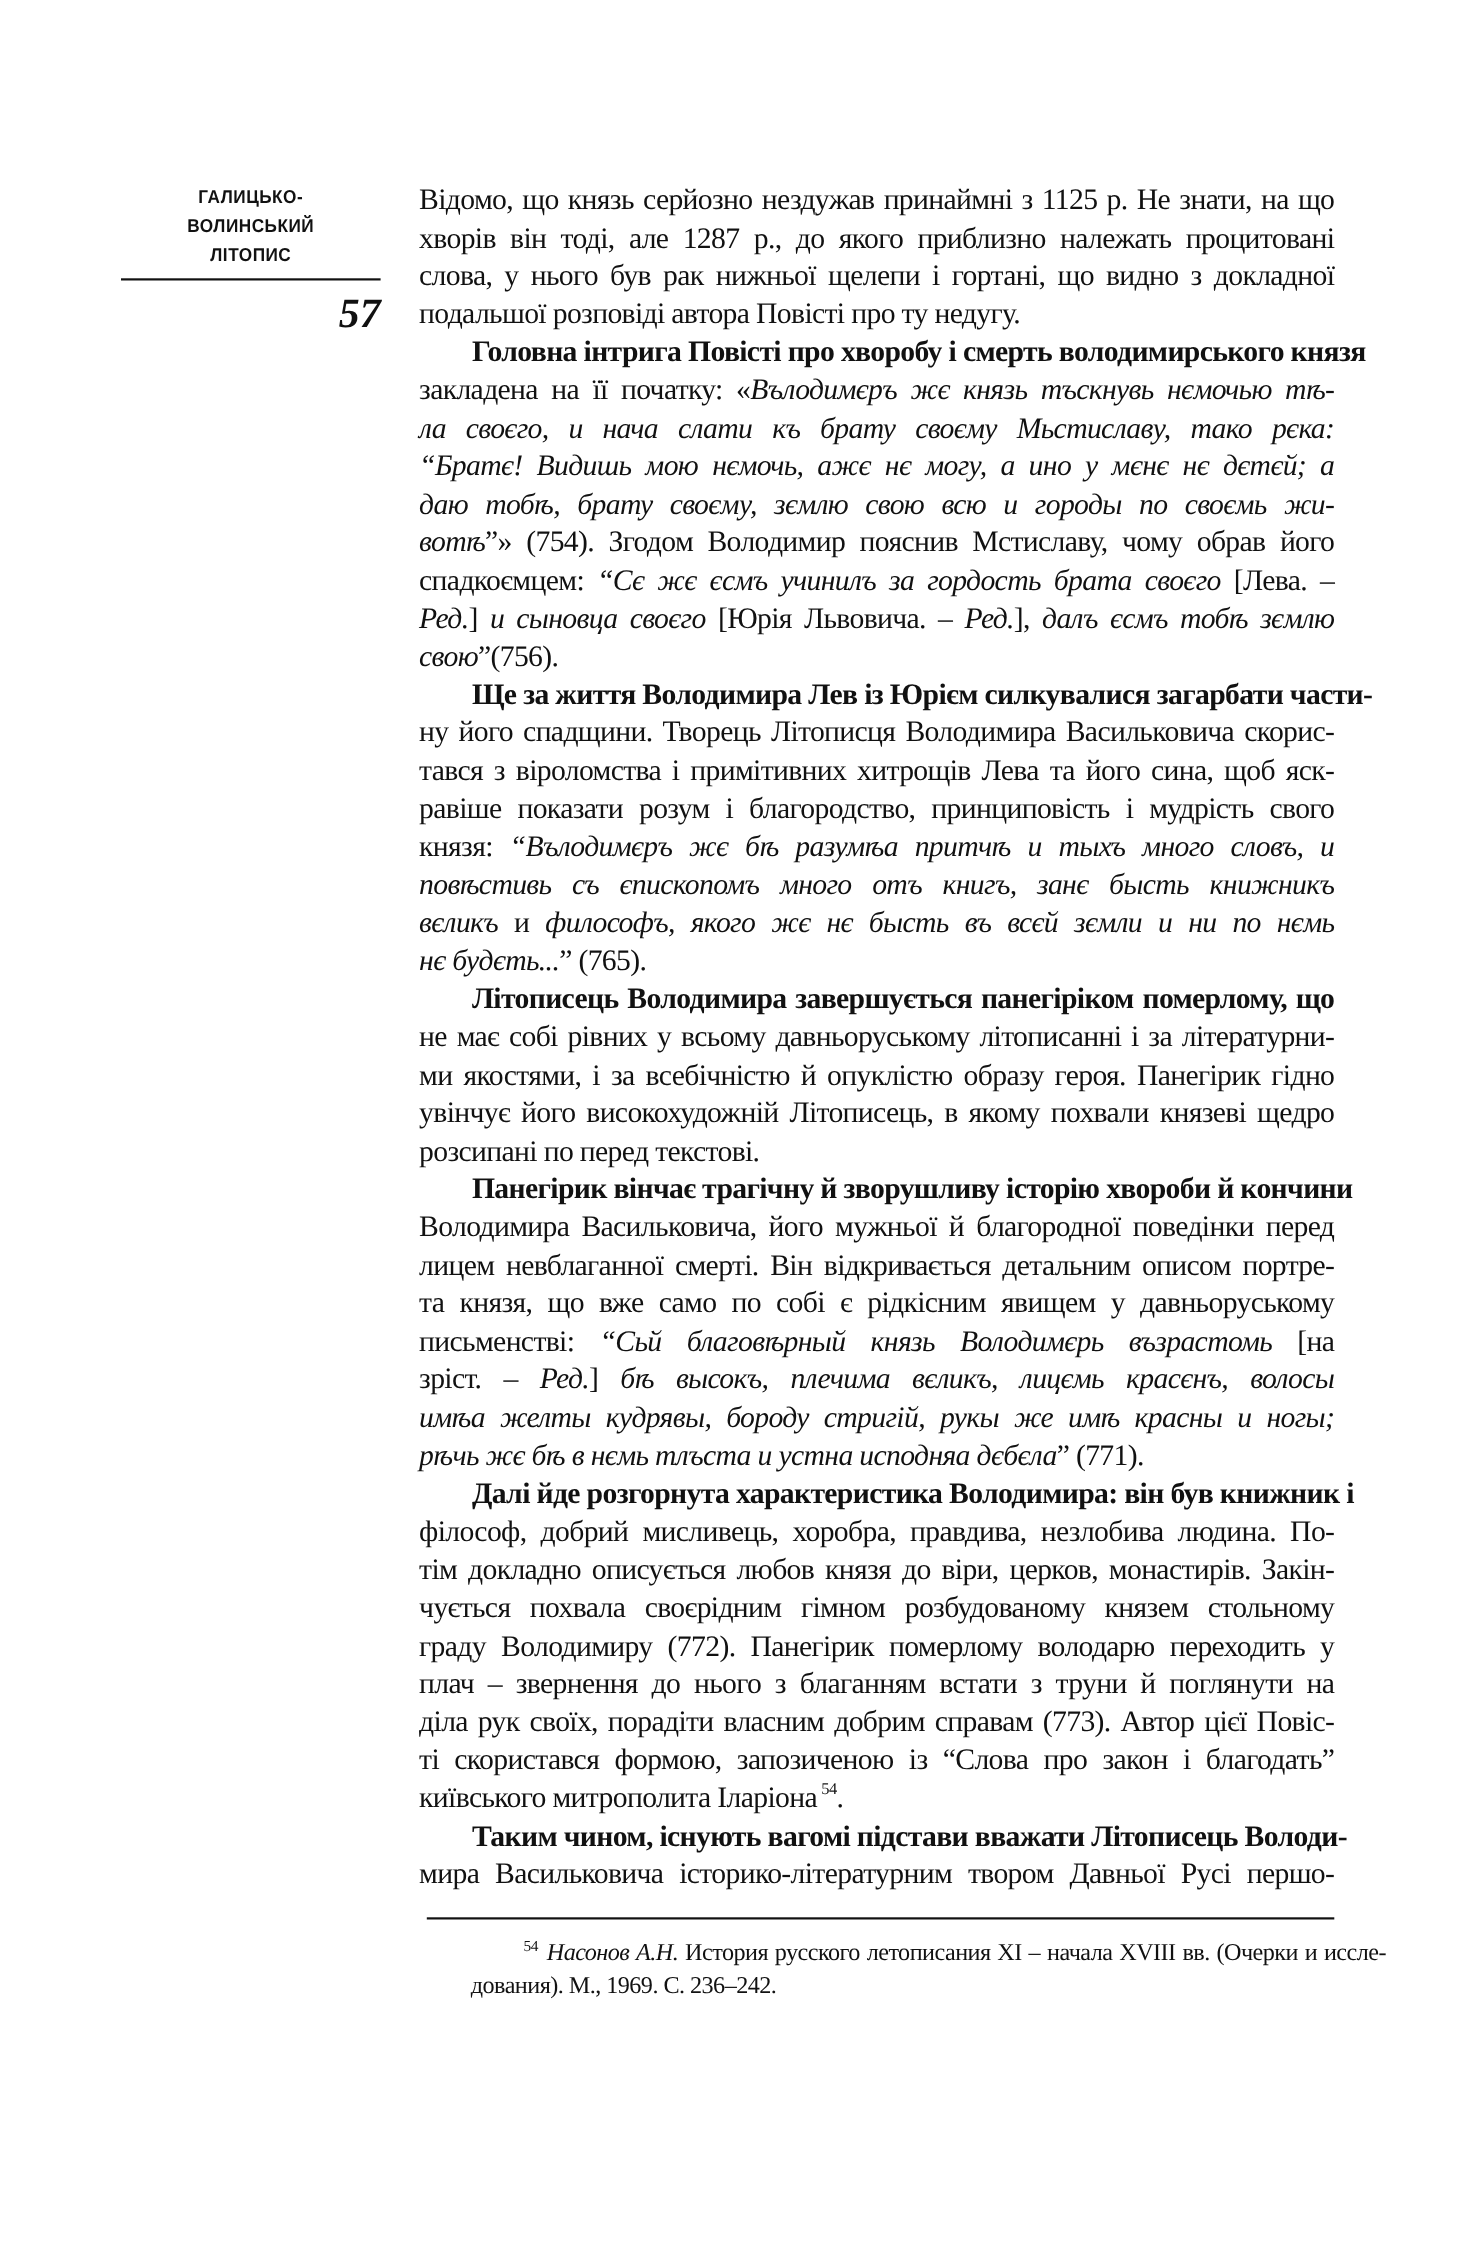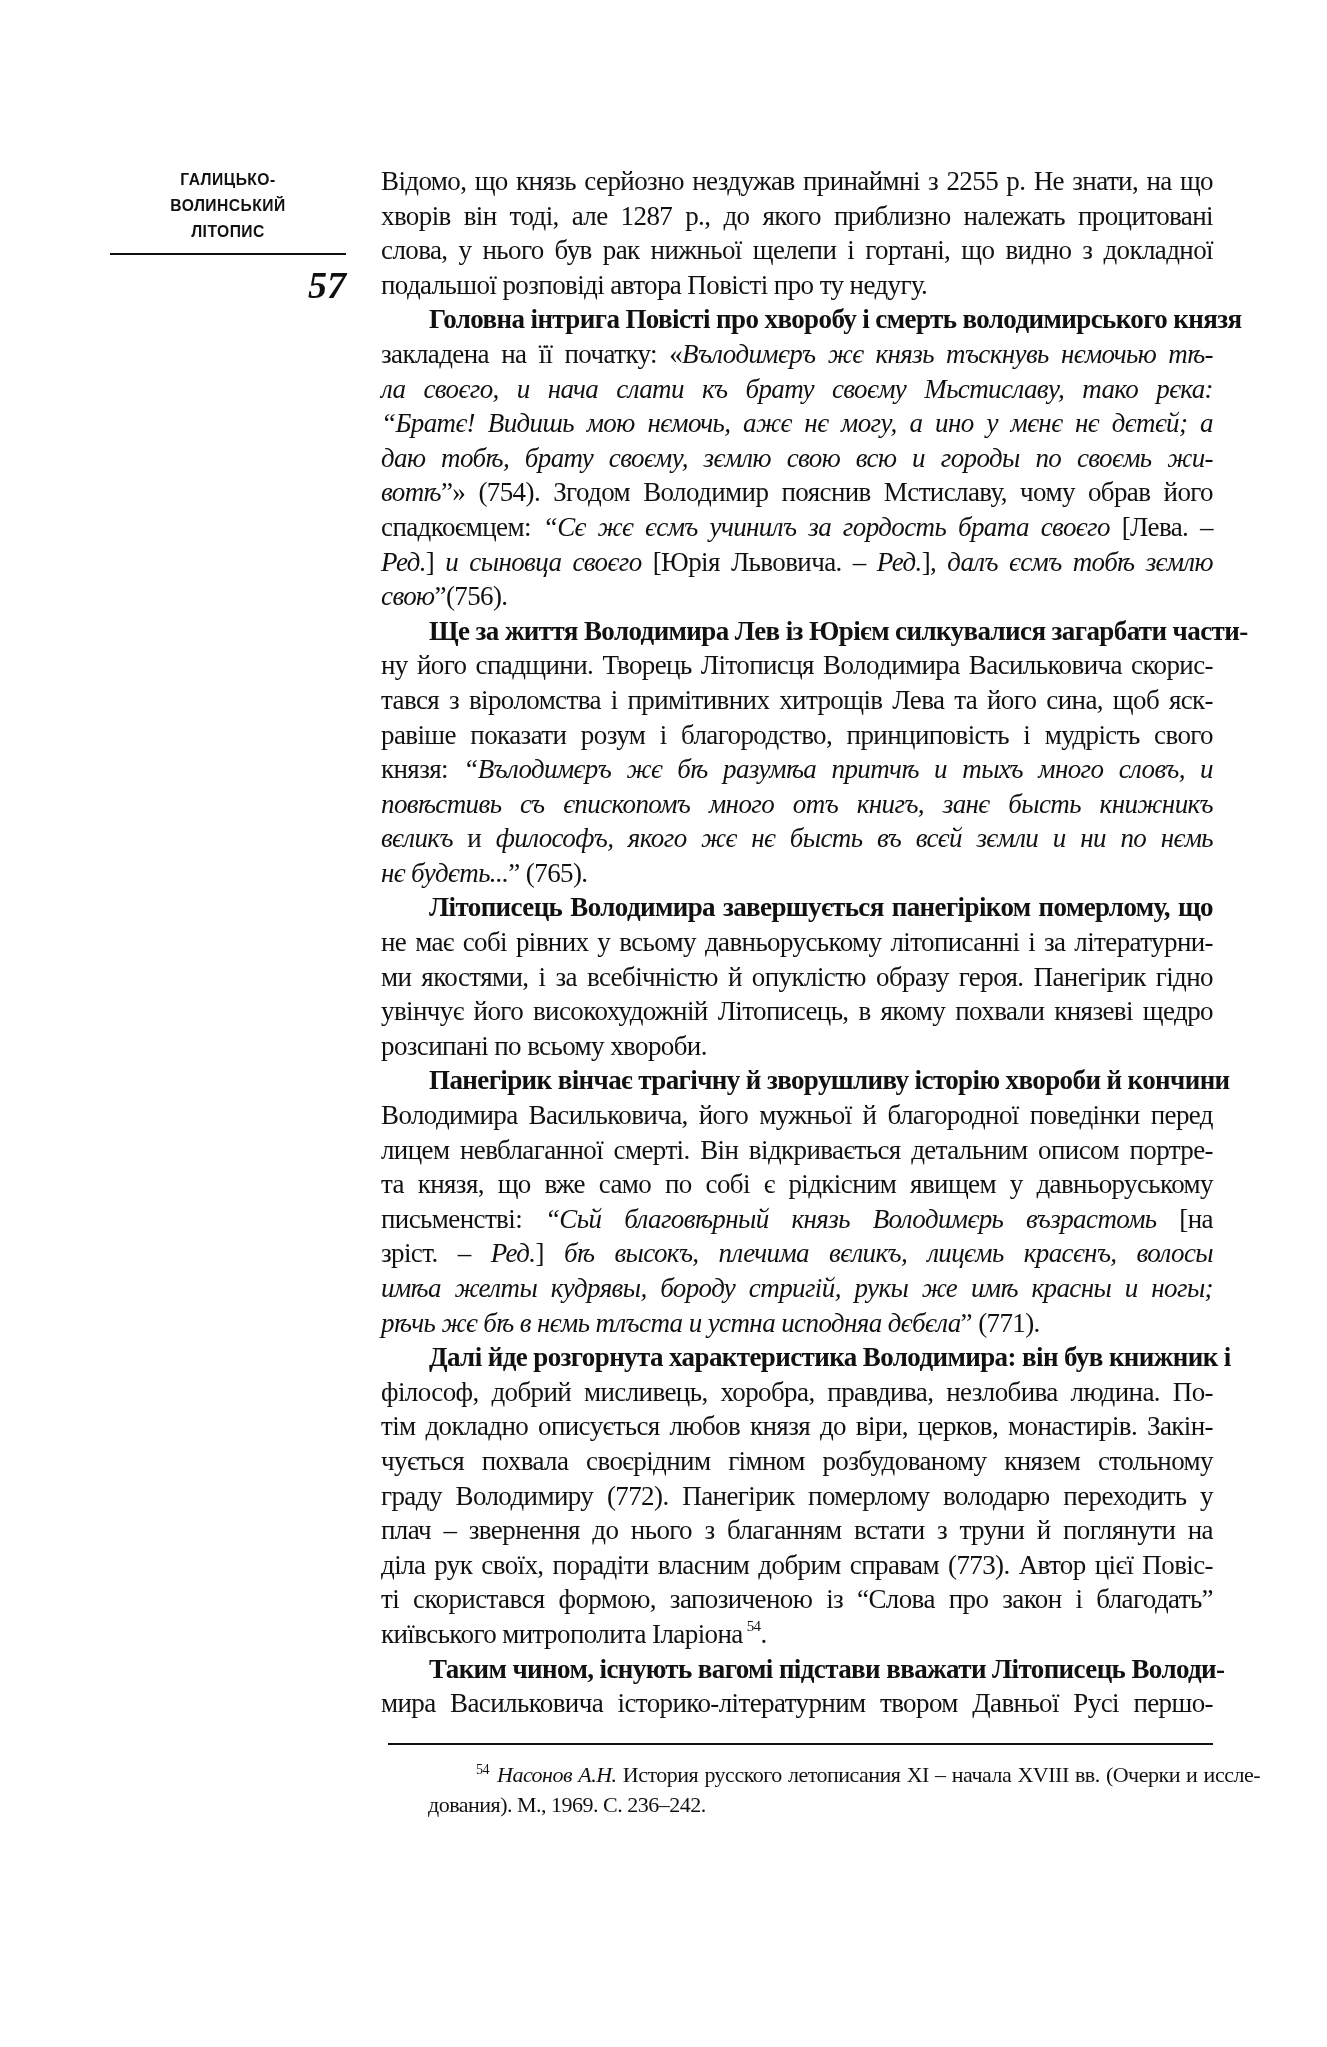--- a/index.html
+++ b/index.html
@@ -67,21 +67,21 @@
     <div>ГАЛИЦЬКО-</div>
     <div>ВОЛИНСЬКИЙ</div>
     <div>ЛІТОПИС</div>
   </div>
   <div class="sidebar-rule"></div>
   <div class="page-number">57</div>
 </div>
 
 <div class="text-block">
 
-  <span class="line">Відомо, що князь серйозно нездужав принаймні з 2255 р. Не знати, на що</span>
+  <span class="line">Відомо, що князь серйозно нездужав принаймні з 1125 р. Не знати, на що</span>
   <span class="line">хворів він тоді, але 1287 р., до якого приблизно належать процитовані</span>
   <span class="line">слова, у нього був рак нижньої щелепи і гортані, що видно з докладної</span>
   <span class="line last">подальшої розповіді автора Повісті про ту недугу.</span>
 
   <span class="line indent">Головна інтрига Повісті про хворобу і смерть володимирського князя</span>
   <span class="line"><span>закладена на її початку: «</span><span class="quote">Вълодимєръ жє князь тъскнувь нємочью тѣ-</span></span>
   <span class="line"><span class="quote">ла своєго, и нача слати къ брату своєму Мьстиславу, тако рєка:</span></span>
   <span class="line"><span class="quote">“Братє! Видишь мою нємочь, ажє нє могу, а ино у мєнє нє дєтєй; а</span></span>
   <span class="line"><span class="quote">даю тобѣ, брату своєму, зємлю свою всю и городы по своємь жи-</span></span>
   <span class="line"><span class="quote">вотѣ</span><span>”» (754). Згодом Володимир пояснив Мстиславу, чому обрав його</span></span>
@@ -95,21 +95,21 @@
   <span class="line">равіше показати розум і благородство, принциповість і мудрість свого</span>
   <span class="line"><span>князя: </span><span class="quote">“Вълодимєръ жє бѣ разумѣа притчѣ и тыхъ много словъ, и</span></span>
   <span class="line"><span class="quote">повѣстивь съ єпископомъ много отъ книгъ, занє бысть </span><span class="strong-quote">книжникъ</span></span>
   <span class="line"><span class="strong-quote">вєликъ</span><span> и </span><span class="strong-quote">философъ</span><span class="quote">, якого жє нє бысть въ всєй зємли и ни по нємь</span></span>
   <span class="line last"><span class="quote">нє будєть...</span><span>” (765).</span></span>
 
   <span class="line indent">Літописець Володимира завершується панегіріком померлому, що</span>
   <span class="line">не має собі рівних у всьому давньоруському літописанні і за літературни-</span>
   <span class="line">ми якостями, і за всебічністю й опуклістю образу героя. Панегірик гідно</span>
   <span class="line">увінчує його високохудожній Літописець, в якому похвали князеві щедро</span>
-  <span class="line last">розсипані по всьому хвороби.</span>
+  <span class="line last">розсипані по перед текстові.</span>
 
   <span class="line indent">Панегірик вінчає трагічну й зворушливу історію хвороби й кончини</span>
   <span class="line">Володимира Васильковича, його мужньої й благородної поведінки перед</span>
   <span class="line">лицем невблаганної смерті. Він відкривається детальним описом портре-</span>
   <span class="line">та князя, що вже само по собі є рідкісним явищем у давньоруському</span>
   <span class="line"><span>письменстві: </span><span class="quote">“Сьй благовѣрный князь Володимєрь възрастомь</span><span> [на</span></span>
   <span class="line"><span>зріст. – </span><span class="quote">Ред.</span><span>] </span><span class="quote">бѣ высокъ, плечима вєликъ, лицємь красєнъ, волосы</span></span>
   <span class="line"><span class="quote">имѣа желты кудрявы, бороду стригій, рукы же имѣ красны и ногы;</span></span>
   <span class="line last"><span class="quote">рѣчь жє бѣ в нємь тлъста и устна исподняа дєбєла</span><span>” (771).</span></span>
 

